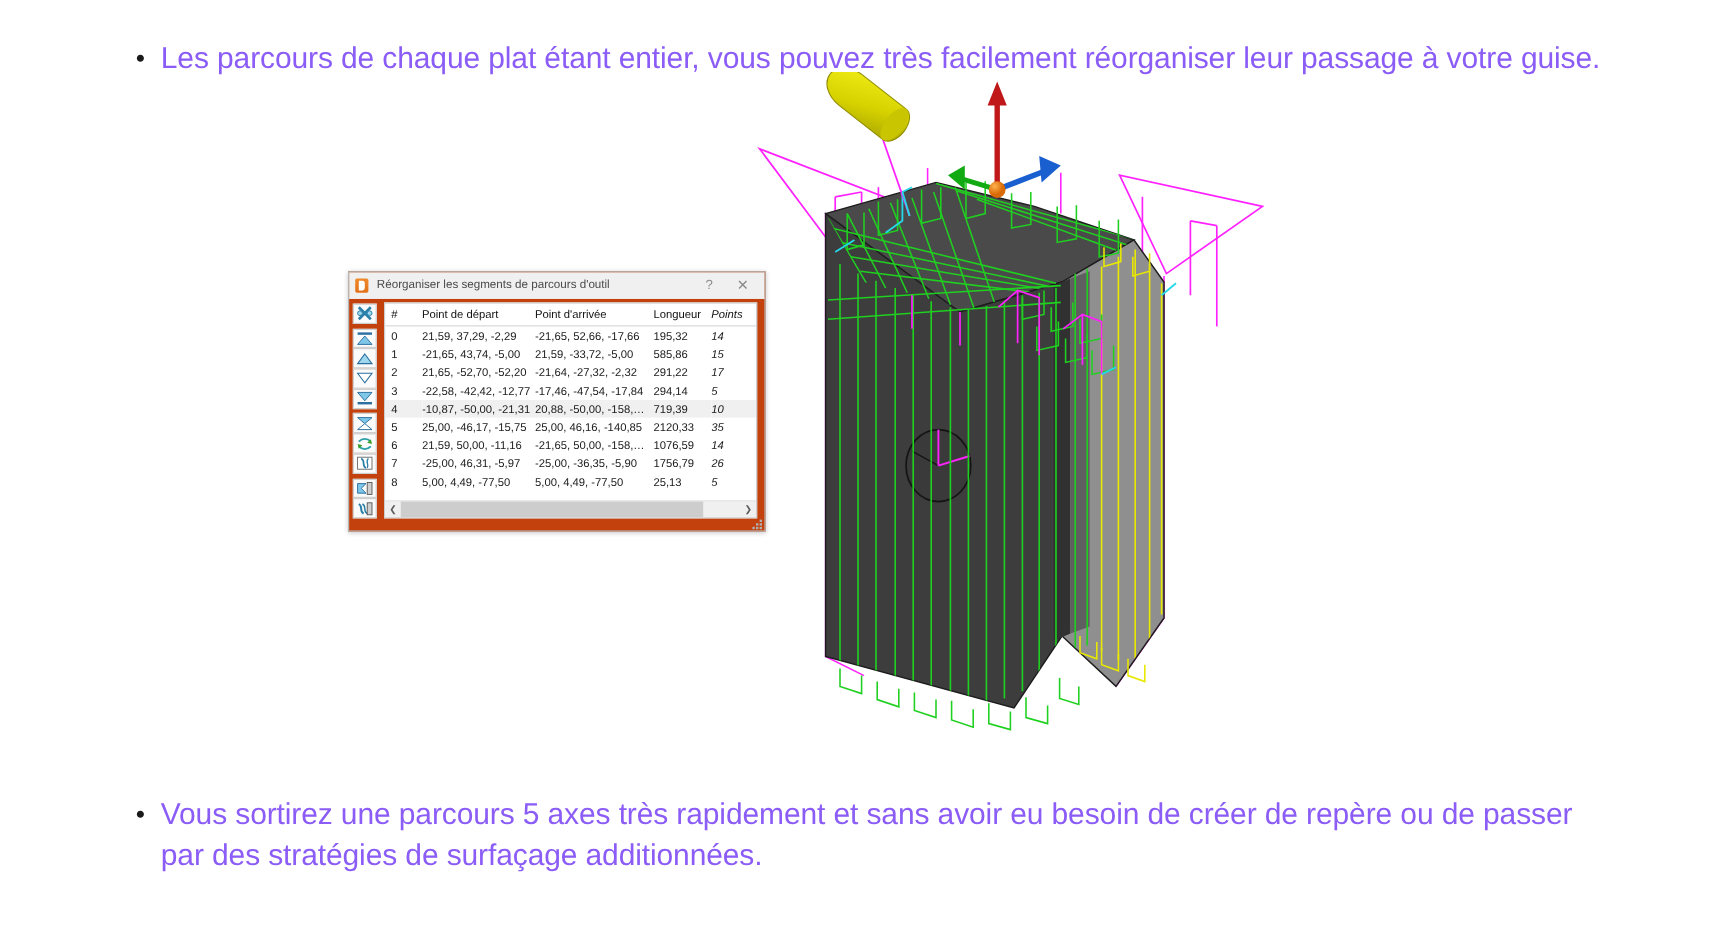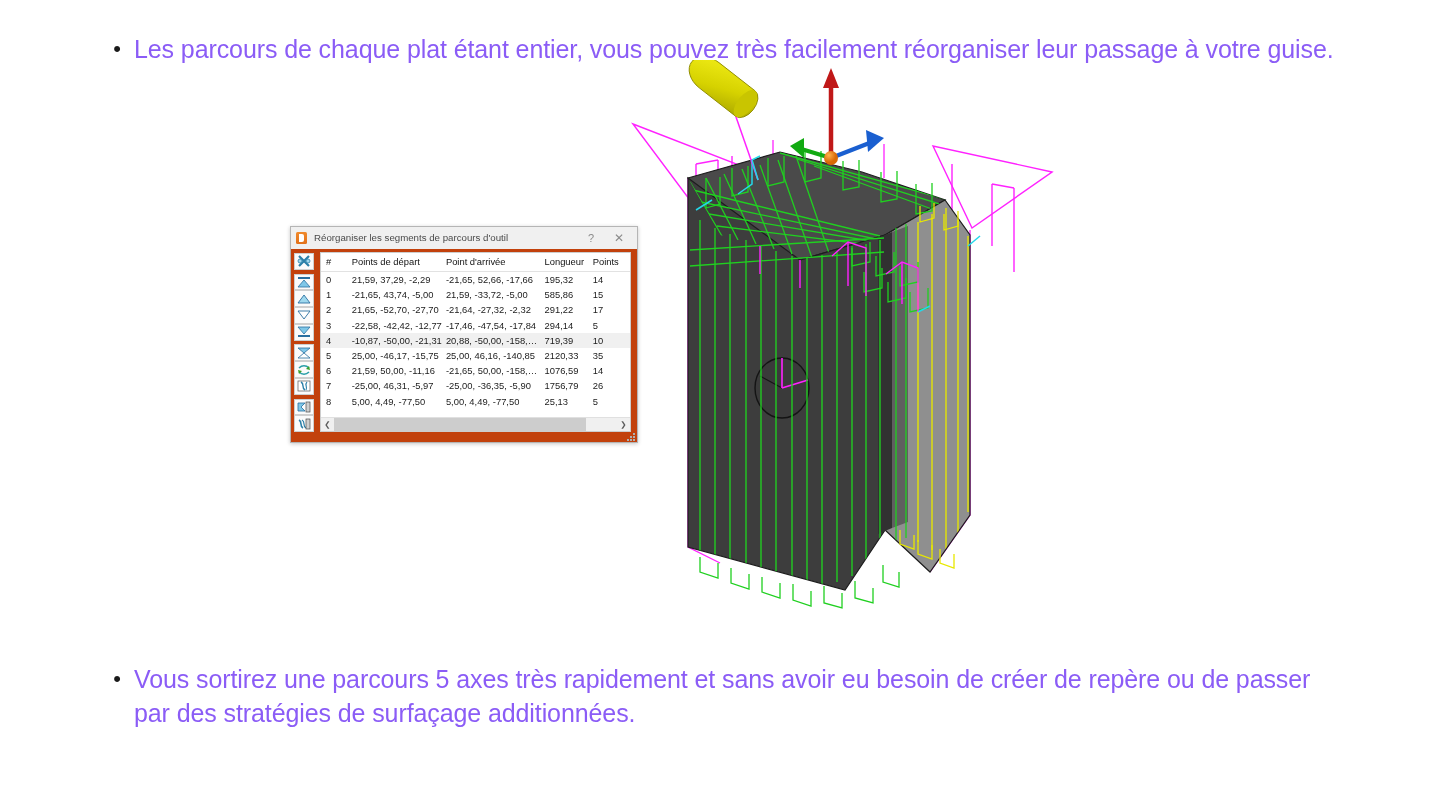--- a/index.html
+++ b/index.html
@@ -171,21 +171,21 @@
     padding: 2.1px 0;
     color: #1b1b1b;
     white-space: nowrap;
     overflow: hidden;
   }
   tr.selected td { background: #f0f0f0; }
   .col-idx   { width: 23px; padding-left: 5px !important; }
   .col-start { width: 86px; }
   .col-end   { width: 90px; margin-top: 48px; }
   .col-len   { width: 44px; }
-  .col-pts   { width: 34px; }
+  .col-pts   { width: 34px; font-style: italic; }
   .tbl-spacer { flex: 1 1 auto; background: #ffffff; }
 
   
   .hscroll {
     height: 13px;
     flex: 0 0 13px;
     background: #f0f0f0;
     border-top: 1px solid #e0e0e0;
     display: flex;
     align-items: stretch;
@@ -512,21 +512,21 @@
           <rect x="9" y="1" width="4" height="10" fill="#cfcfcf" stroke="#4a4a4a" stroke-width="0.7"></rect>
         </svg>
       </div>
     </div>
 
     <div class="table-wrap">
       <table class="seg-table">
         <thead>
           <tr>
             <th class="col-idx">#</th>
-            <th class="col-start">Points de départ</th>
+            <th class="col-start">Point de départ</th>
             <th class="col-end">Point d'arrivée</th>
             <th class="col-len">Longueur</th>
             <th class="col-pts">Points</th>
           </tr>
         </thead>
         <tbody id="segments-tbody">
             <tr>
               <td class="col-idx">0</td>
               <td class="col-start">21,59, 37,29, -2,29</td>
               <td class="col-end">-21,65, 52,66, -17,66</td>
@@ -535,21 +535,21 @@
             </tr>
             <tr>
               <td class="col-idx">1</td>
               <td class="col-start">-21,65, 43,74, -5,00</td>
               <td class="col-end">21,59, -33,72, -5,00</td>
               <td class="col-len">585,86</td>
               <td class="col-pts">15</td>
             </tr>
             <tr>
               <td class="col-idx">2</td>
-              <td class="col-start">21,65, -52,70, -27,70</td>
+              <td class="col-start">21,65, -52,70, -52,20</td>
               <td class="col-end">-21,64, -27,32, -2,32</td>
               <td class="col-len">291,22</td>
               <td class="col-pts">17</td>
             </tr>
             <tr>
               <td class="col-idx">3</td>
               <td class="col-start">-22,58, -42,42, -12,77</td>
               <td class="col-end">-17,46, -47,54, -17,84</td>
               <td class="col-len">294,14</td>
               <td class="col-pts">5</td>

